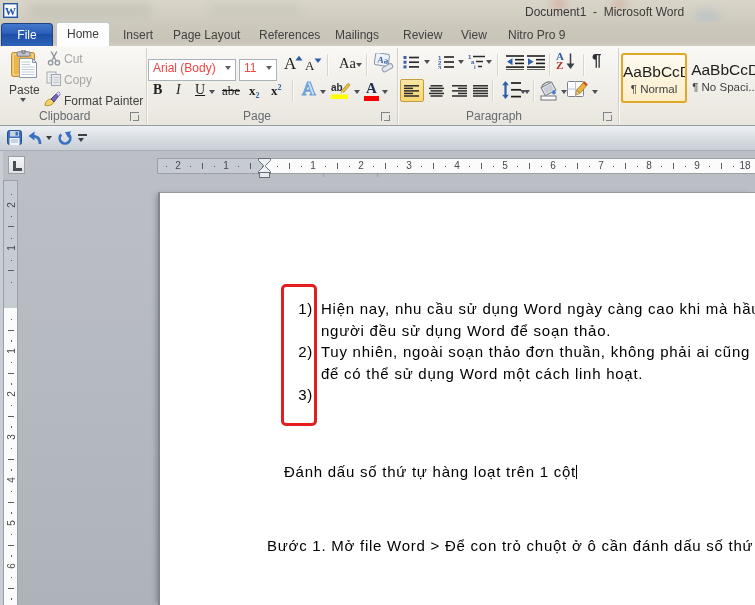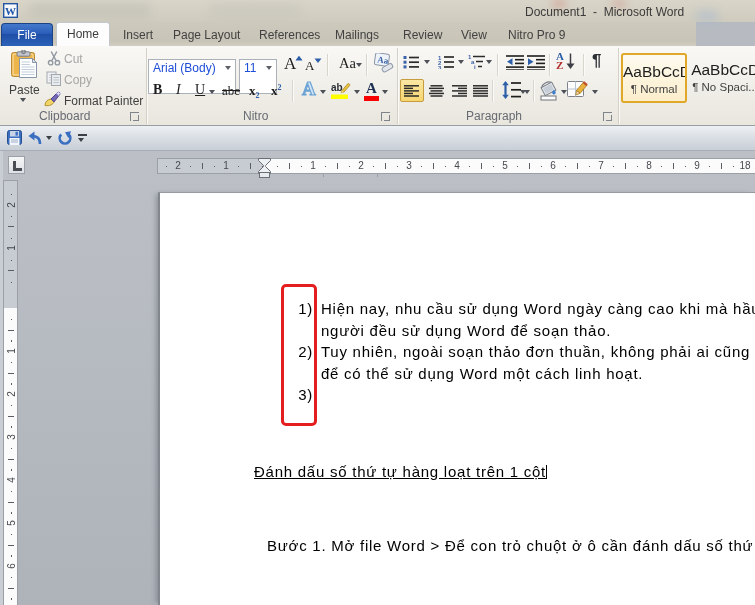--- a/index.html
+++ b/index.html
@@ -8,21 +8,21 @@
   #app { position:relative; width:755px; height:605px; overflow:hidden; background:#b7bbc1; }
   .abs { position:absolute; }
 
   
   #titlebar { left:0; top:0; width:755px; height:22px;
     background:linear-gradient(#d9d5c9,#cfcbbe); }
   #title-text { left:525px; top:5px; font-size:12px; color:#3a3a3a; }
   .blur { position:absolute; filter:blur(4px); border-radius:4px; }
 
   
-  #tabrow { left:0; top:22px; width:696px; height:24px;
+  #tabrow { left:0; top:22px; width:755px; height:24px;
     background:linear-gradient(#cdc9bc,#c8c4b7 80%,#d2cec2); }
   .tab { position:absolute; top:6px; font-size:12px; color:#424242; }
   #filebtn { left:1px; top:1px; width:52px; height:23px; border-radius:4px 4px 0 0;
     background:linear-gradient(#4478cb,#2a5db8 45%,#1f4ea6 46%,#2c63b8);
     border:1px solid #1c4484; border-bottom:none;
     color:#fff; font-size:12px; text-align:center; line-height:22px; }
   #hometab { left:56px; top:0px; width:54px; height:24px; border-radius:3px 3px 0 0;
     background:#fdfdfd; border:1px solid #c3c7ce; border-bottom:none;
     color:#3c3c3c; font-size:12px; text-align:center; line-height:23px; }
 
@@ -38,22 +38,22 @@
   .launcher:after { content:""; position:absolute; left:3px; top:3px; width:5px; height:5px;
     border-right:1.8px solid #7f838a; border-bottom:1.8px solid #7f838a; }
 
   .rlabel { position:absolute; font-size:12px; color:#3f3f3f; }
   .gray { color:#a6a6a6; }
   .caret { position:absolute; width:0; height:0; border-left:3px solid transparent;
     border-right:3px solid transparent; border-top:4px solid #4d5157; }
   .vsep { position:absolute; width:1px; background:#d8d5cc; box-shadow:1px 0 0 #fbfbf9; }
 
   
-  .combo { position:absolute; height:35px; background:#fff; border:1px solid #abb1b9;
-    font-size:12px; color:#1d4ed8; padding:1px 0 0 4px; }
+  .combo { position:absolute; height:22px; background:#fff; border:1px solid #abb1b9;
+    font-size:12px; color:#ef4444; padding:1px 0 0 4px; }
   .combo .caret { right:4px; top:6px; border-top-color:#5c6066; }
 
   
   .stylebox { position:absolute; top:7px; width:81px; height:50px; border-radius:3px;
     text-align:center; overflow:hidden; }
   .stylebox .preview { margin-top:8px; font-size:15.5px; color:#1d1d1d; white-space:nowrap; }
   .stylebox .sname { margin-top:2px; font-size:11.5px; color:#414141; white-space:nowrap; }
 
   
   #qat { left:0; top:126px; width:755px; height:25px;
@@ -127,21 +127,21 @@
     <div class="tab" style="left:403px;">Review</div>
     <div class="tab" style="left:461px;">View</div>
     <div class="tab" style="left:508px;">Nitro Pro 9</div>
   </div>
 
   <div id="ribbon" class="abs">
     <div class="gsep" style="left:146px;"></div>
     <div class="gsep" style="left:397px;"></div>
     <div class="gsep" style="left:618px;"></div>
     <div class="glabel" style="left:39px;">Clipboard</div>
-    <div class="glabel" style="left:243px;">Nitro</div>
+    <div class="glabel" style="left:243px;">Page</div>
     <div class="glabel" style="left:466px;">Paragraph</div>
     <div class="launcher" style="left:130px;"></div>
     <div class="launcher" style="left:381px;"></div>
     <div class="launcher" style="left:603px;"></div>
 
     <svg class="icon" style="left:10px;top:4px" width="28" height="32" viewBox="0 0 28 32">
       <rect x="1.5" y="2.5" width="23" height="24" rx="2" fill="#edb54a" stroke="#bc8c34"></rect>
       <rect x="3.1" y="4.1" width="19.8" height="20.8" rx="1" fill="none" stroke="#f7d896" stroke-width="1.2"></rect>
       <rect x="7" y="1.8" width="13" height="4.4" rx="1.2" fill="#c3c7cd" stroke="#787c83"></rect>
       <circle cx="13.5" cy="1.8" r="1.8" fill="none" stroke="#787c83" stroke-width="1.2"></circle>
@@ -521,17 +521,17 @@
 
     <div class="doctext" style="left:291px; top:147px; width:22px; text-align:right;">1)</div>
     <div class="doctext" style="left:291px; top:190px; width:22px; text-align:right;">2)</div>
     <div class="doctext" style="left:291px; top:233px; width:22px; text-align:right;">3)</div>
 
     <div class="doctext" style="left:321px; top:147px;">Hiện nay, nhu cầu sử dụng Word ngày càng cao khi mà hầu</div>
     <div class="doctext" style="left:321px; top:168.5px;">người đều sử dụng Word để soạn thảo.</div>
     <div class="doctext" style="left:321px; top:190px;">Tuy nhiên, ngoài soạn thảo đơn thuần, không phải ai cũng</div>
     <div class="doctext" style="left:321px; top:211.5px;">để có thể sử dụng Word một cách linh hoạt.</div>
 
-    <div class="doctext" style="left:254px; top:309.5px;text-decoration:underline;">Đánh dấu số thứ tự hàng loạt trên 1 cột<span style="display:inline-block;width:1px;height:14px;background:#000;vertical-align:-2px;"></span></div>
+    <div class="doctext" style="left:284px; top:309.5px;">Đánh dấu số thứ tự hàng loạt trên 1 cột<span style="display:inline-block;width:1px;height:14px;background:#000;vertical-align:-2px;"></span></div>
     <div class="doctext" style="left:267px; top:383.5px;">Bước 1. Mở file Word &gt; Để con trỏ chuột ở ô cần đánh dấu số thứ</div>
   </div>
 
 </div>
 
 </body></html>

